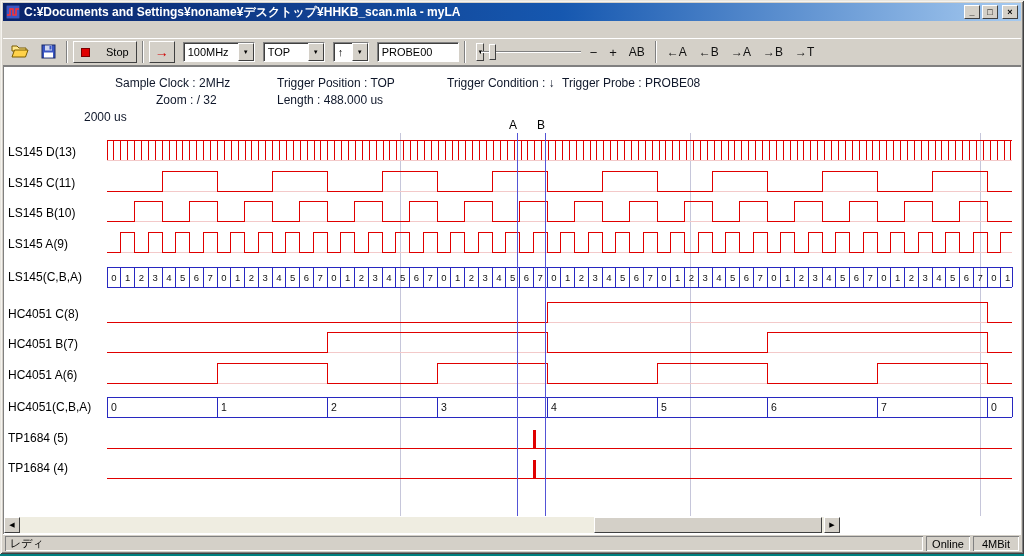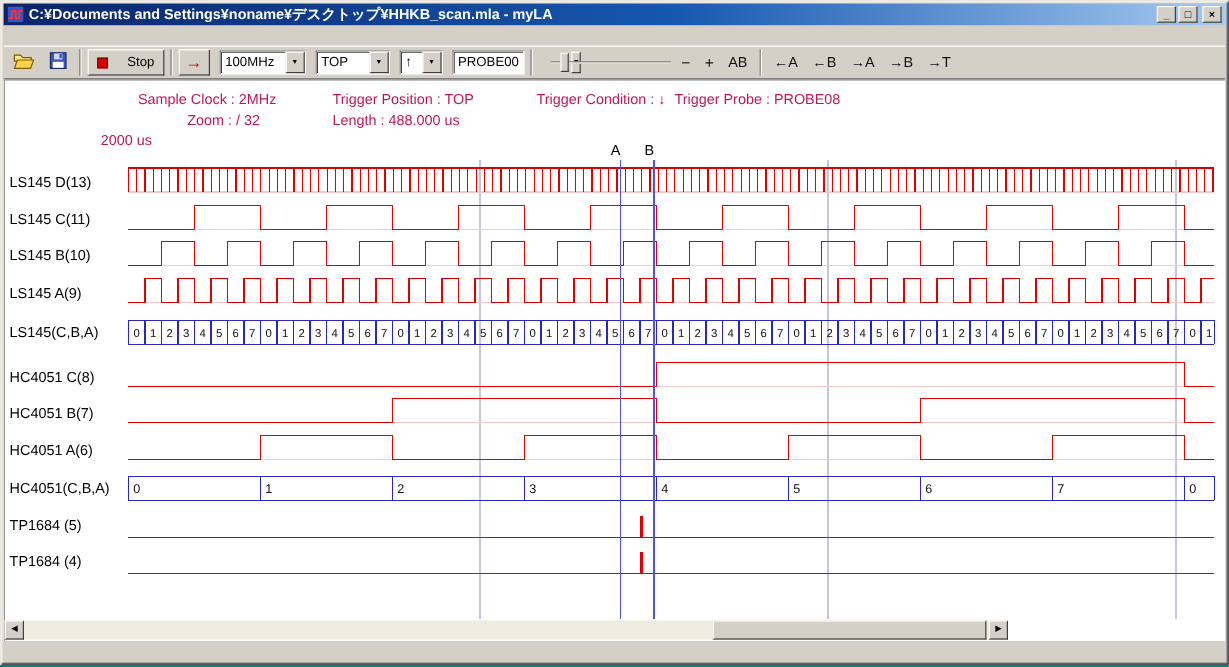--- a/index.html
+++ b/index.html
@@ -30,33 +30,33 @@
   .icon-btn { border-color:transparent; background:transparent; width:26px; justify-content:center; }
   .stop-btn { gap:16px; padding:0 7px; }
   .stop-sq { width:9px; height:9px; background:#e00000; border:1px solid #7a0000; display:inline-block; }
   .run-btn { width:26px; justify-content:center; color:#d00000; font-weight:bold; font-size:14px; }
   .tsep { width:2px; height:22px; border-left:1px solid #808080; border-right:1px solid #fff; margin:0 3px; }
   .combo { height:20px; background:#fff; border:1px solid; border-color:#808080 #fff #fff #808080;
     box-shadow:inset 1px 1px 0 #404040; display:flex; align-items:center; margin-left:6px; }
   .combo-text { font-size:11px; padding:0 4px; flex:1; white-space:nowrap; }
   .combo-arrow { width:16px; height:18px; background:#d4d0c8; border:1px solid; border-color:#fff #404040 #404040 #fff;
     font-size:6px; display:flex; align-items:center; justify-content:center; color:#000; }
-  .combo.w-clock { width:72px; } .combo.w-trig { width:62px; } .combo.w-edge { width:36px; } .combo.w-probe { width:60px;gap:40px; }
+  .combo.w-clock { width:72px; } .combo.w-trig { width:62px; } .combo.w-edge { width:36px; } .combo.w-probe { width:82px;gap:40px; }
   .tslider { position:relative; width:104px; height:22px; margin-left:8px; flex:0 0 auto; }
   .tslider-track { position:absolute; left:2px; right:2px; top:10px; height:2px; background:#808080; border-bottom:1px solid #fff; }
   .tslider-handle { position:absolute; left:10px; top:3px; width:7px; height:16px; background:#d4d0c8;
     border:1px solid; border-color:#fff #404040 #404040 #fff; }
   .flatbtn { background:transparent; border:none; font-size:12px; color:#111; padding:0 5px; height:22px;
     font-family:"Liberation Sans",sans-serif; }
   .flatbtn.mathbtn { font-size:13px; }
 
   
   .client { position:absolute; left:3px; top:66px; right:3px; height:468px; background:#fff;
     box-shadow: inset 1px 1px 0 #808080, inset -1px -1px 0 #fff; z-index:1; }
-  .info-text { position:absolute; font-size:12px; color:#be185d; white-space:nowrap; z-index:2; }
+  .info-text { position:absolute; font-size:12px; color:#0f172a; white-space:nowrap; z-index:2; }
   .info-sample { left:115px; top:76px; }
   .info-zoom { left:115px; top:93px;margin-left:41px; }
   .info-trigpos { left:277px; top:76px; }
   .info-length { left:277px; top:93px; }
   .info-trigcond { left:447px; top:76px; }
   .info-trigprobe { left:562px; top:76px; }
   .info-time { left:84px; top:110px; }
   .ch-label { position:absolute; left:8px; width:98px; font-size:12px; color:#000; white-space:nowrap; z-index:2; }
   .cursor-label { position:absolute; top:118px; font-size:12px; color:#000; z-index:4; }
   .cursor-label-a { left:509px; } .cursor-label-b { left:537px; }
@@ -502,14 +502,19 @@
 
   <div class="cursor-label cursor-label-a">A</div>
   <div class="cursor-label cursor-label-b">B</div>
 
   <div class="hscroll">
     <button class="sbtn left">◀</button>
     <span class="sthumb"></span>
     <button class="sbtn right">▶</button>
   </div>
 
+  <div class="statusbar">
+    <span class="status-cell status-ready">レディ</span>
+    <span class="status-cell status-online">Online</span>
+    <span class="status-cell status-mem">4MBit</span>
+  </div>
 
 </div>
 
 </body></html>

